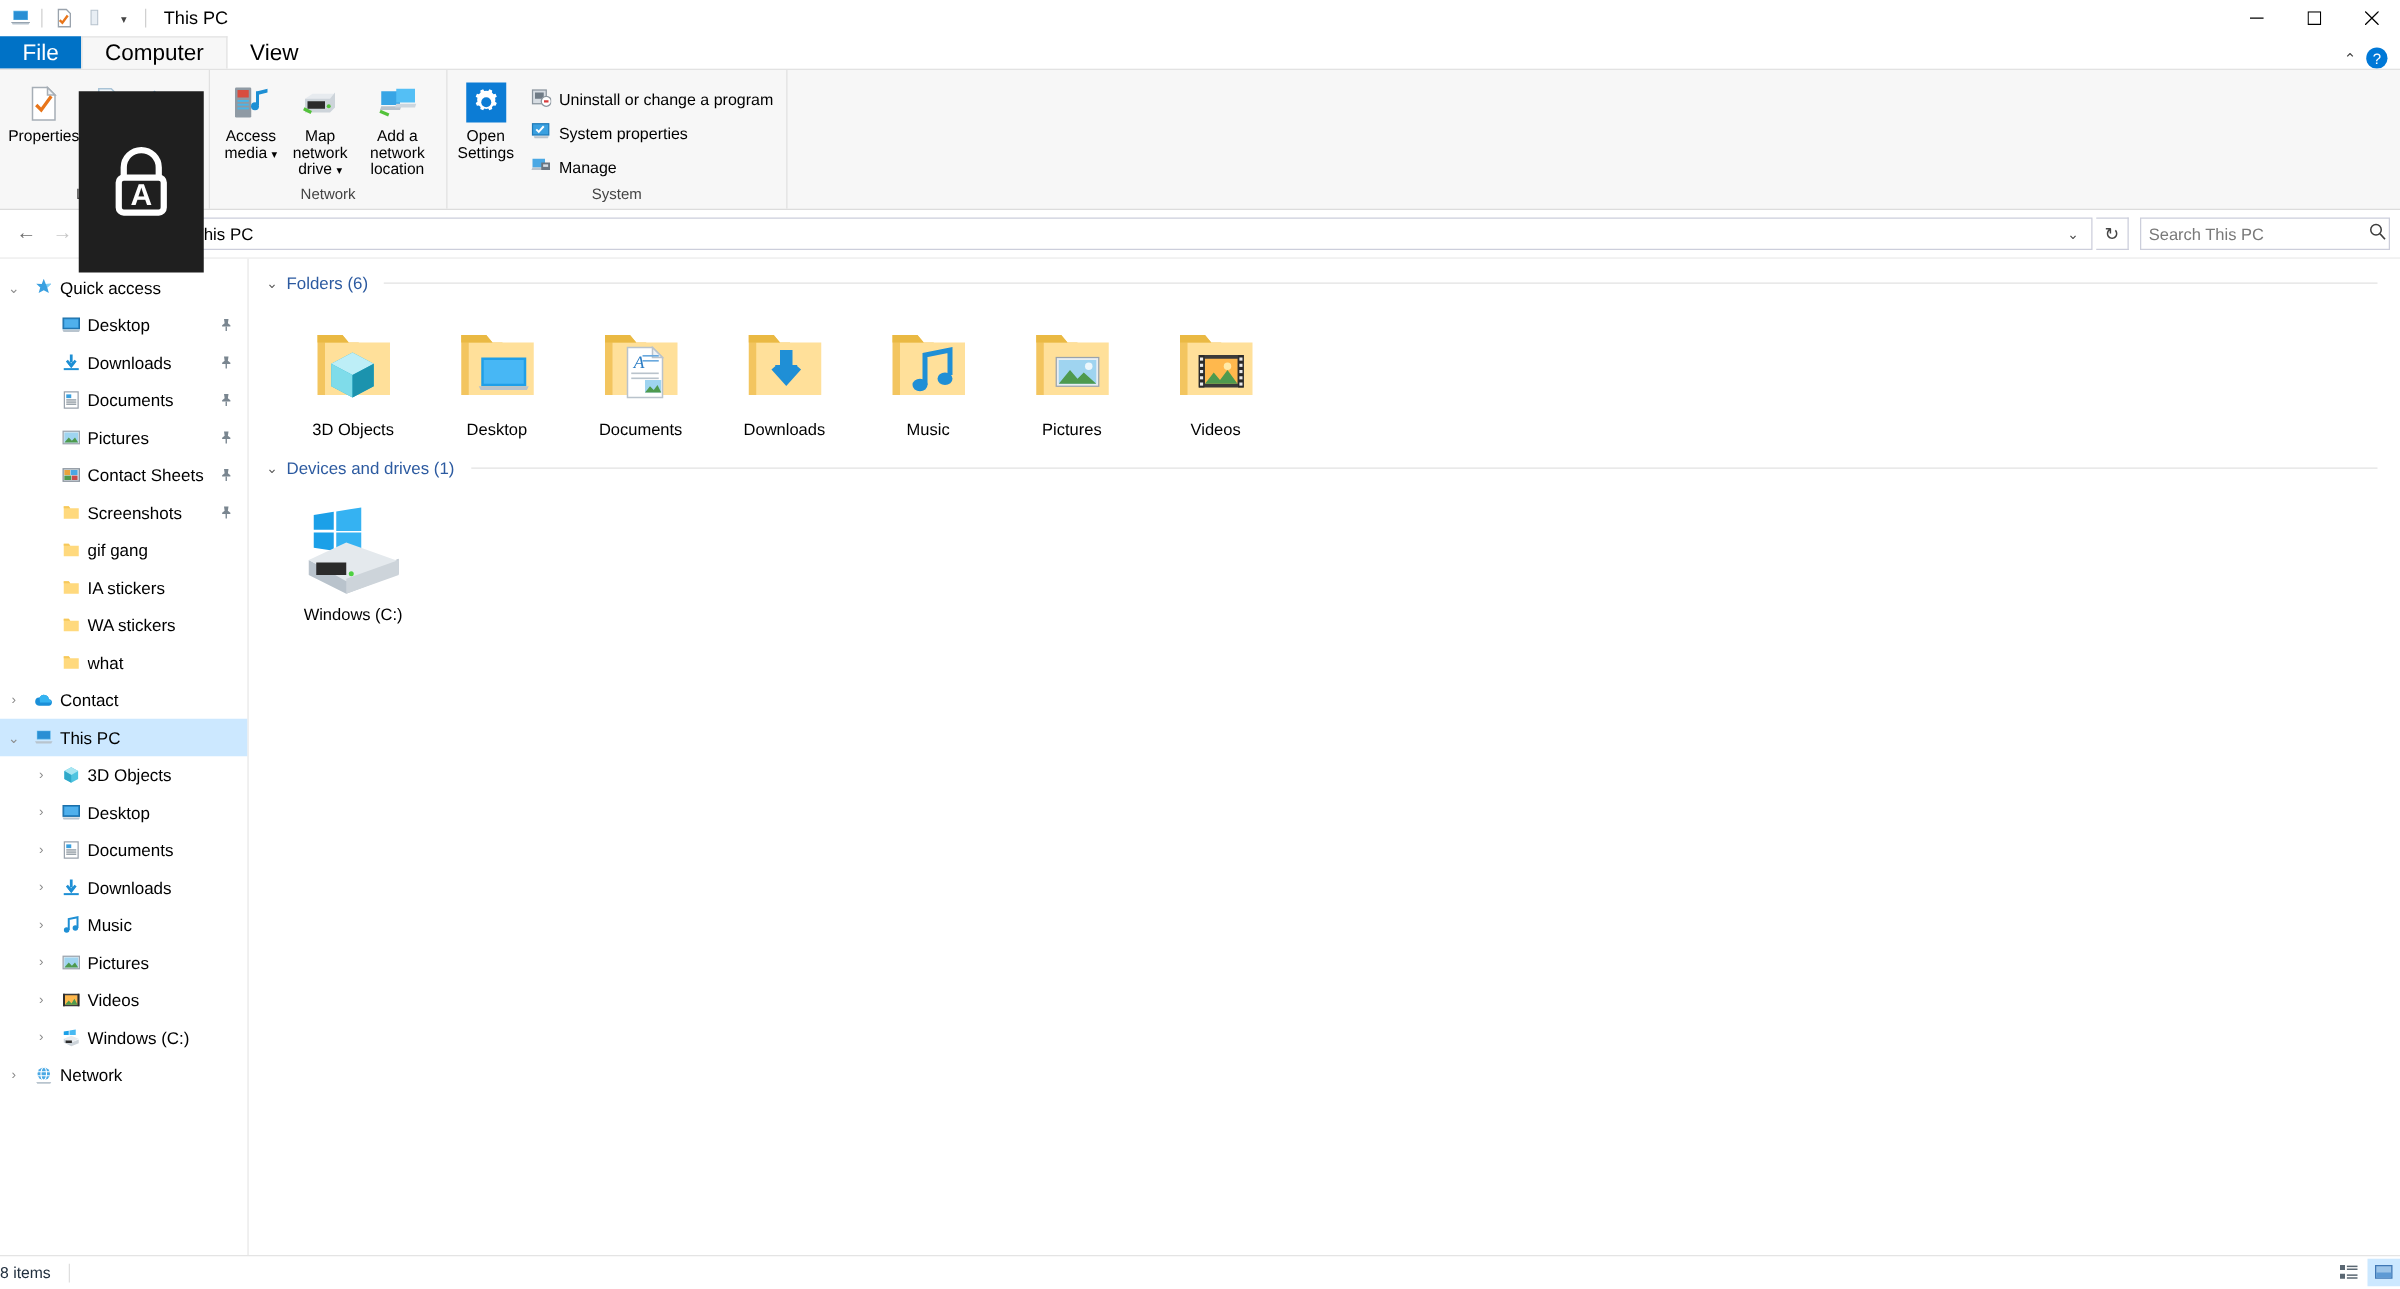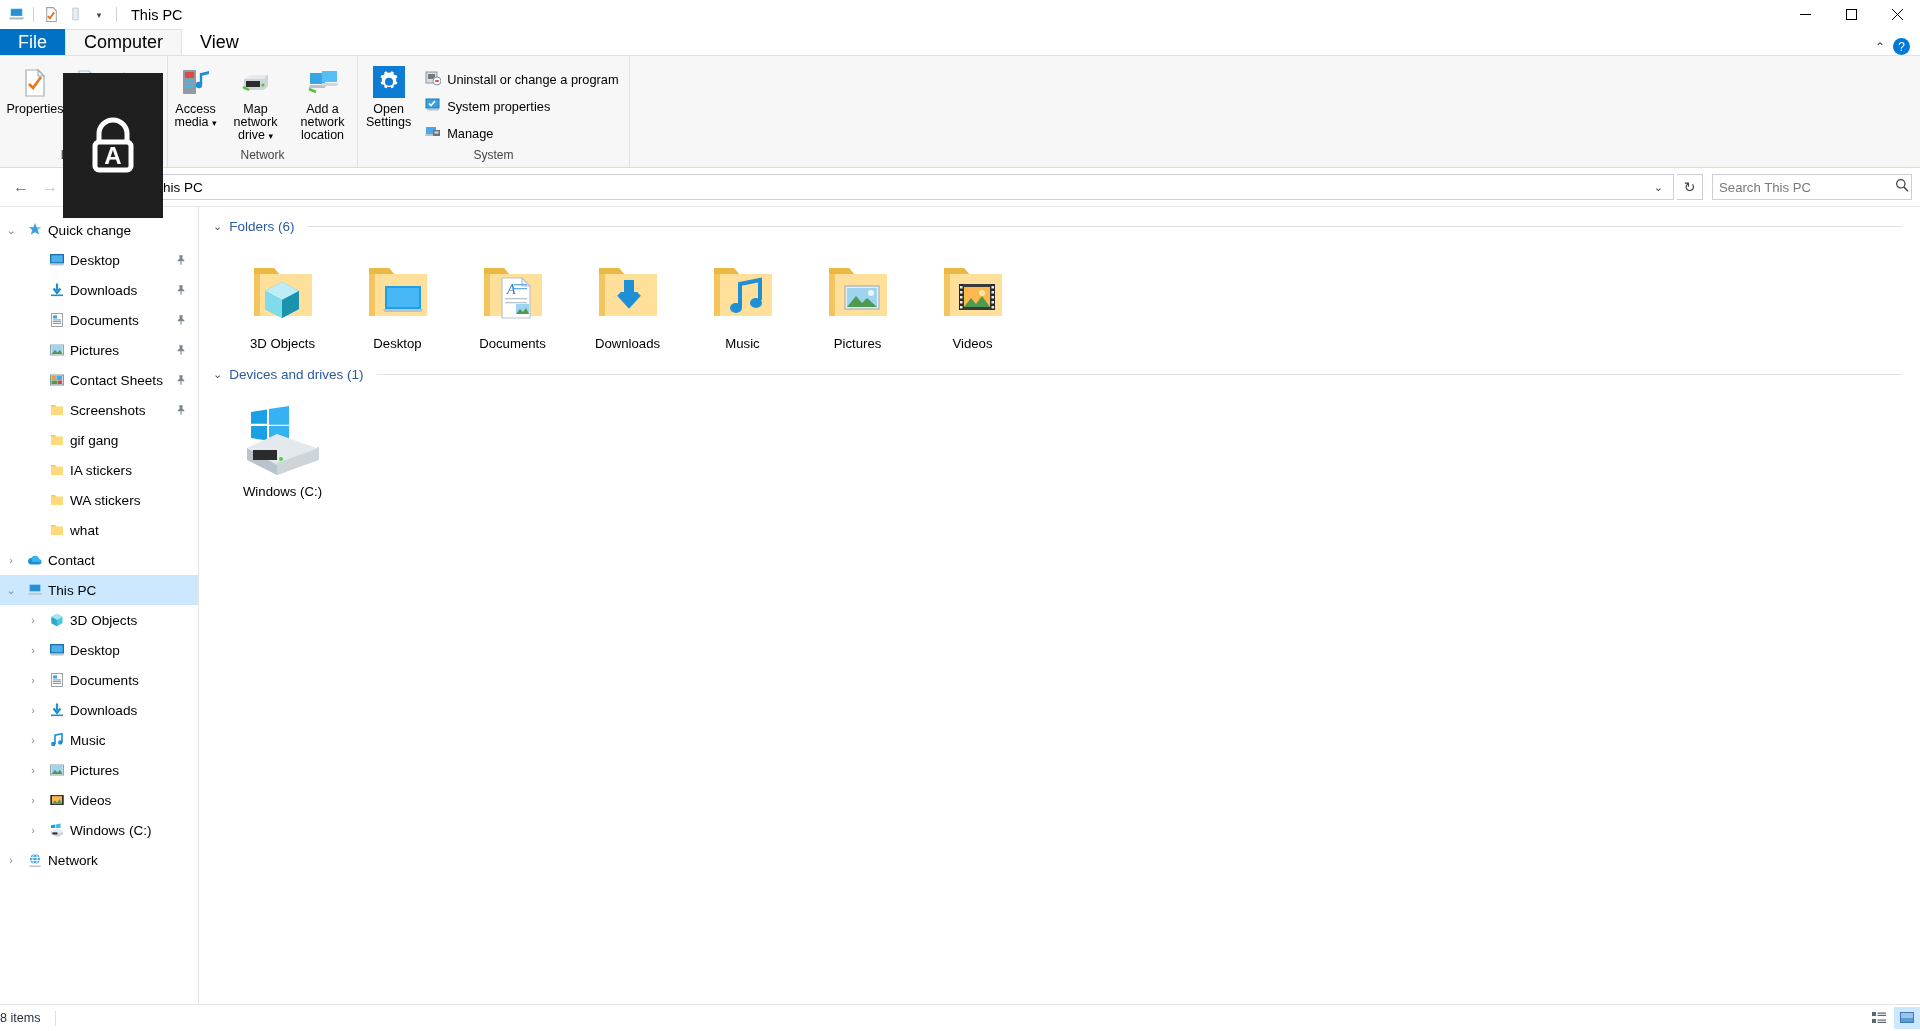--- a/index.html
+++ b/index.html
@@ -251,21 +251,21 @@
               <rect x="12" y="8" width="16" height="10" fill="#5c666f"></rect>
               <path d="M4 6l7 8-7 8" stroke="#7ab3dd" stroke-width="2" fill="none"></path>
             </svg>
           </span>
           <span class="lbl">Rename</span>
         </div>
       </div>
       <div class="rgroup-label">Location</div>
     </div>
 
-    <div class="rgroup" style="width:190px;align-items:center;">
+    <div class="rgroup" style="width:190px;">
       <div class="rgroup-body">
         <div class="rbig">
           <span class="ic">
             <svg width="34" height="34" viewBox="0 0 34 34">
               <rect x="4" y="5" width="13" height="24" rx="1" fill="#8f9aa4"></rect>
               <rect x="6" y="7" width="9" height="6" fill="#d84d3f"></rect>
               <rect x="6" y="15" width="9" height="1.5" fill="#4ab5e8"></rect>
               <rect x="6" y="18" width="9" height="1.5" fill="#4ab5e8"></rect>
               <rect x="6" y="21" width="9" height="1.5" fill="#4ab5e8"></rect>
               <path d="M22 8v11" stroke="#1e8fd4" stroke-width="2.4"></path>
@@ -395,21 +395,21 @@
 
     <div class="sidebar" id="sidebar">
         <div class="nav-row lvl1">
           <span class="nav-exp">⌄</span>
           <span class="nav-ico">
             <svg width="16" height="16" viewBox="0 0 16 16">
               <path d="M8 1l1.6 4.2L14 5l-3.2 3 1.3 4.4L8 10.2 3.9 12.4 5.2 8 2 5l4.4.2z" fill="#3aa0e0"></path>
                 <path d="M8 1l1.6 4.2L14 5l-3.2 3z" fill="#7fd0f5"></path>
             </svg>
           </span>
-          <span class="nav-label">Quick change</span>
+          <span class="nav-label">Quick access</span>
           <span class="nav-pin"></span>
         </div>
         <div class="nav-row lvl2b">
           <span class="nav-exp"></span>
           <span class="nav-ico">
             <svg width="16" height="16" viewBox="0 0 16 16">
               <rect x="1.5" y="2.5" width="13" height="8.5" fill="#2a8fd4" stroke="#1b6fa8"></rect>
                 <rect x="2.5" y="3.5" width="11" height="6.5" fill="#4fb0ec"></rect>
                 <path d="M1 12h14l-.8 1.6H1.8z" fill="#b8c4ce"></path>
             </svg>

